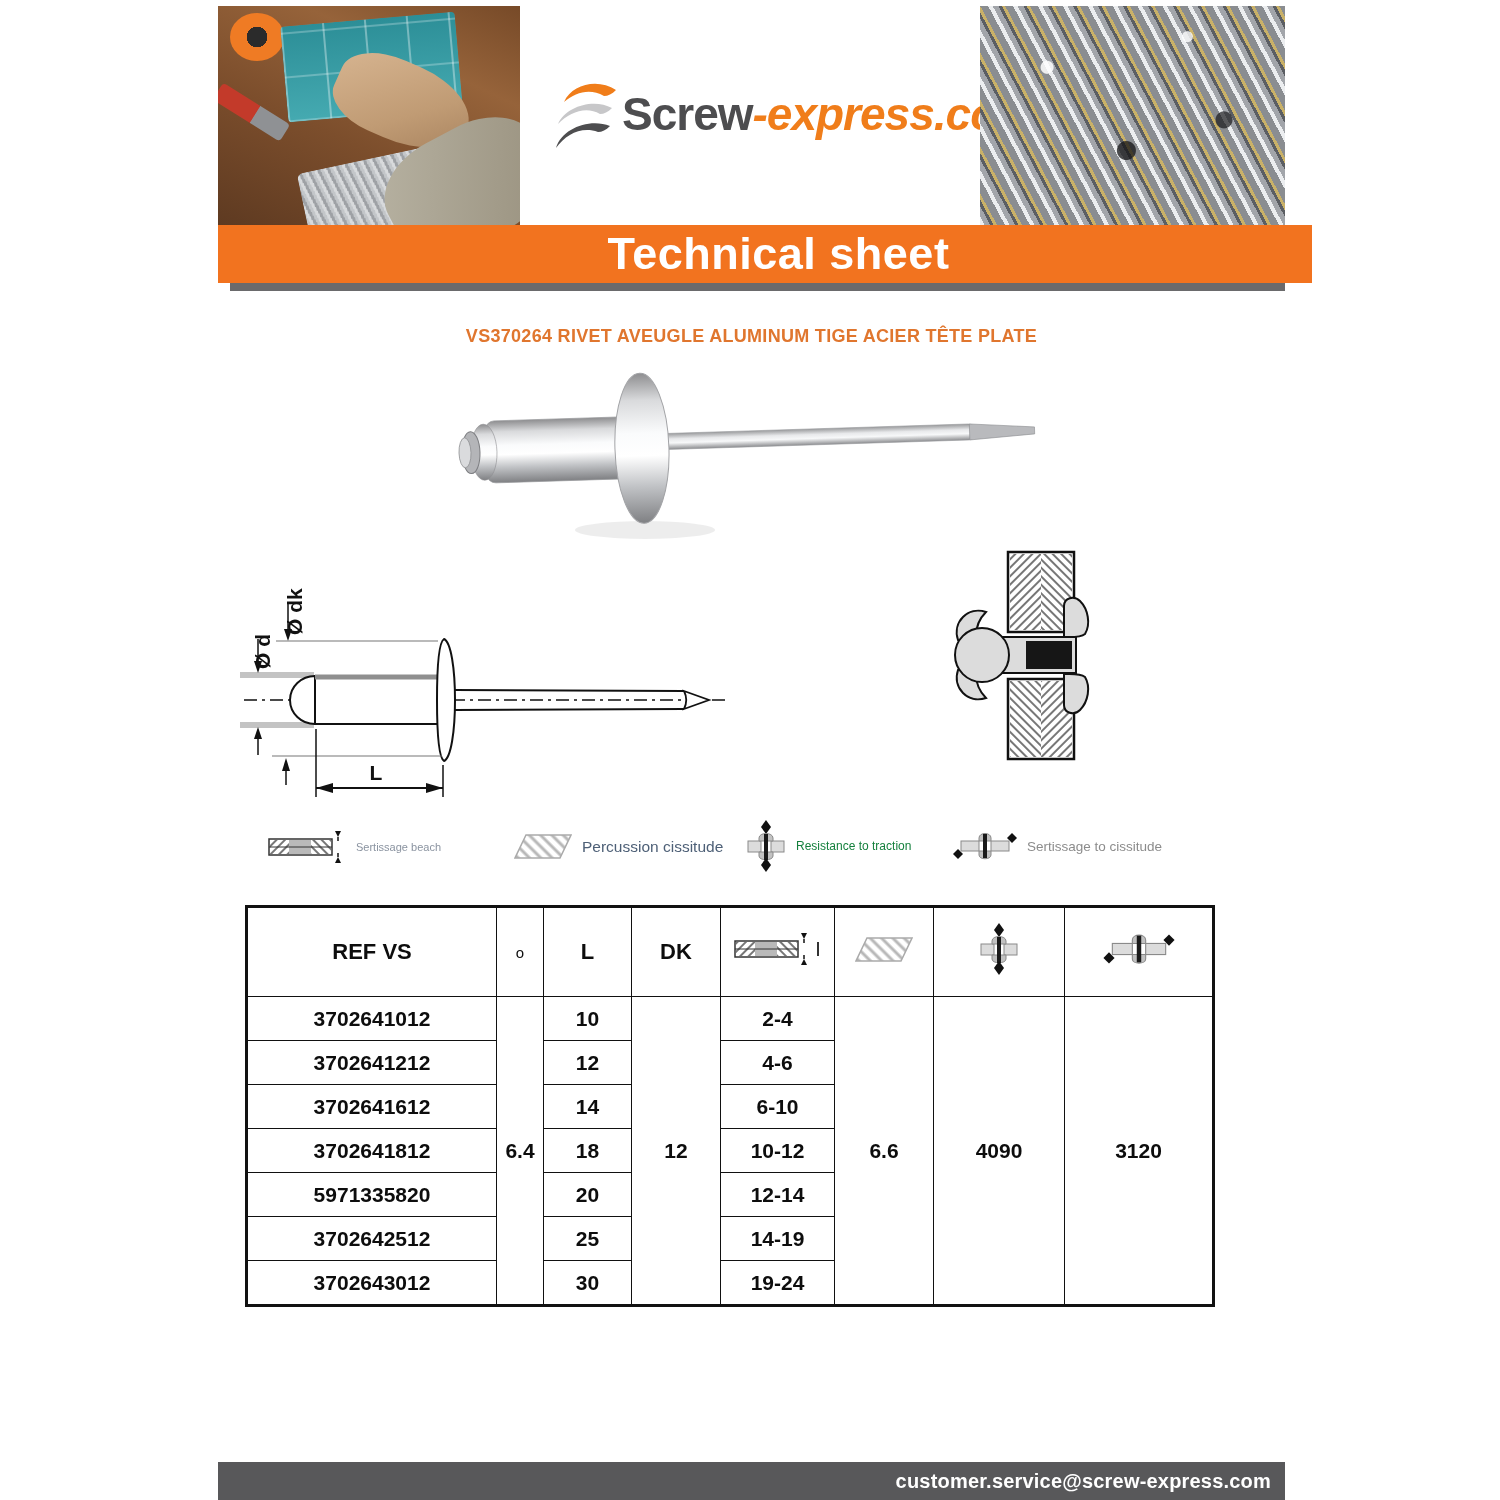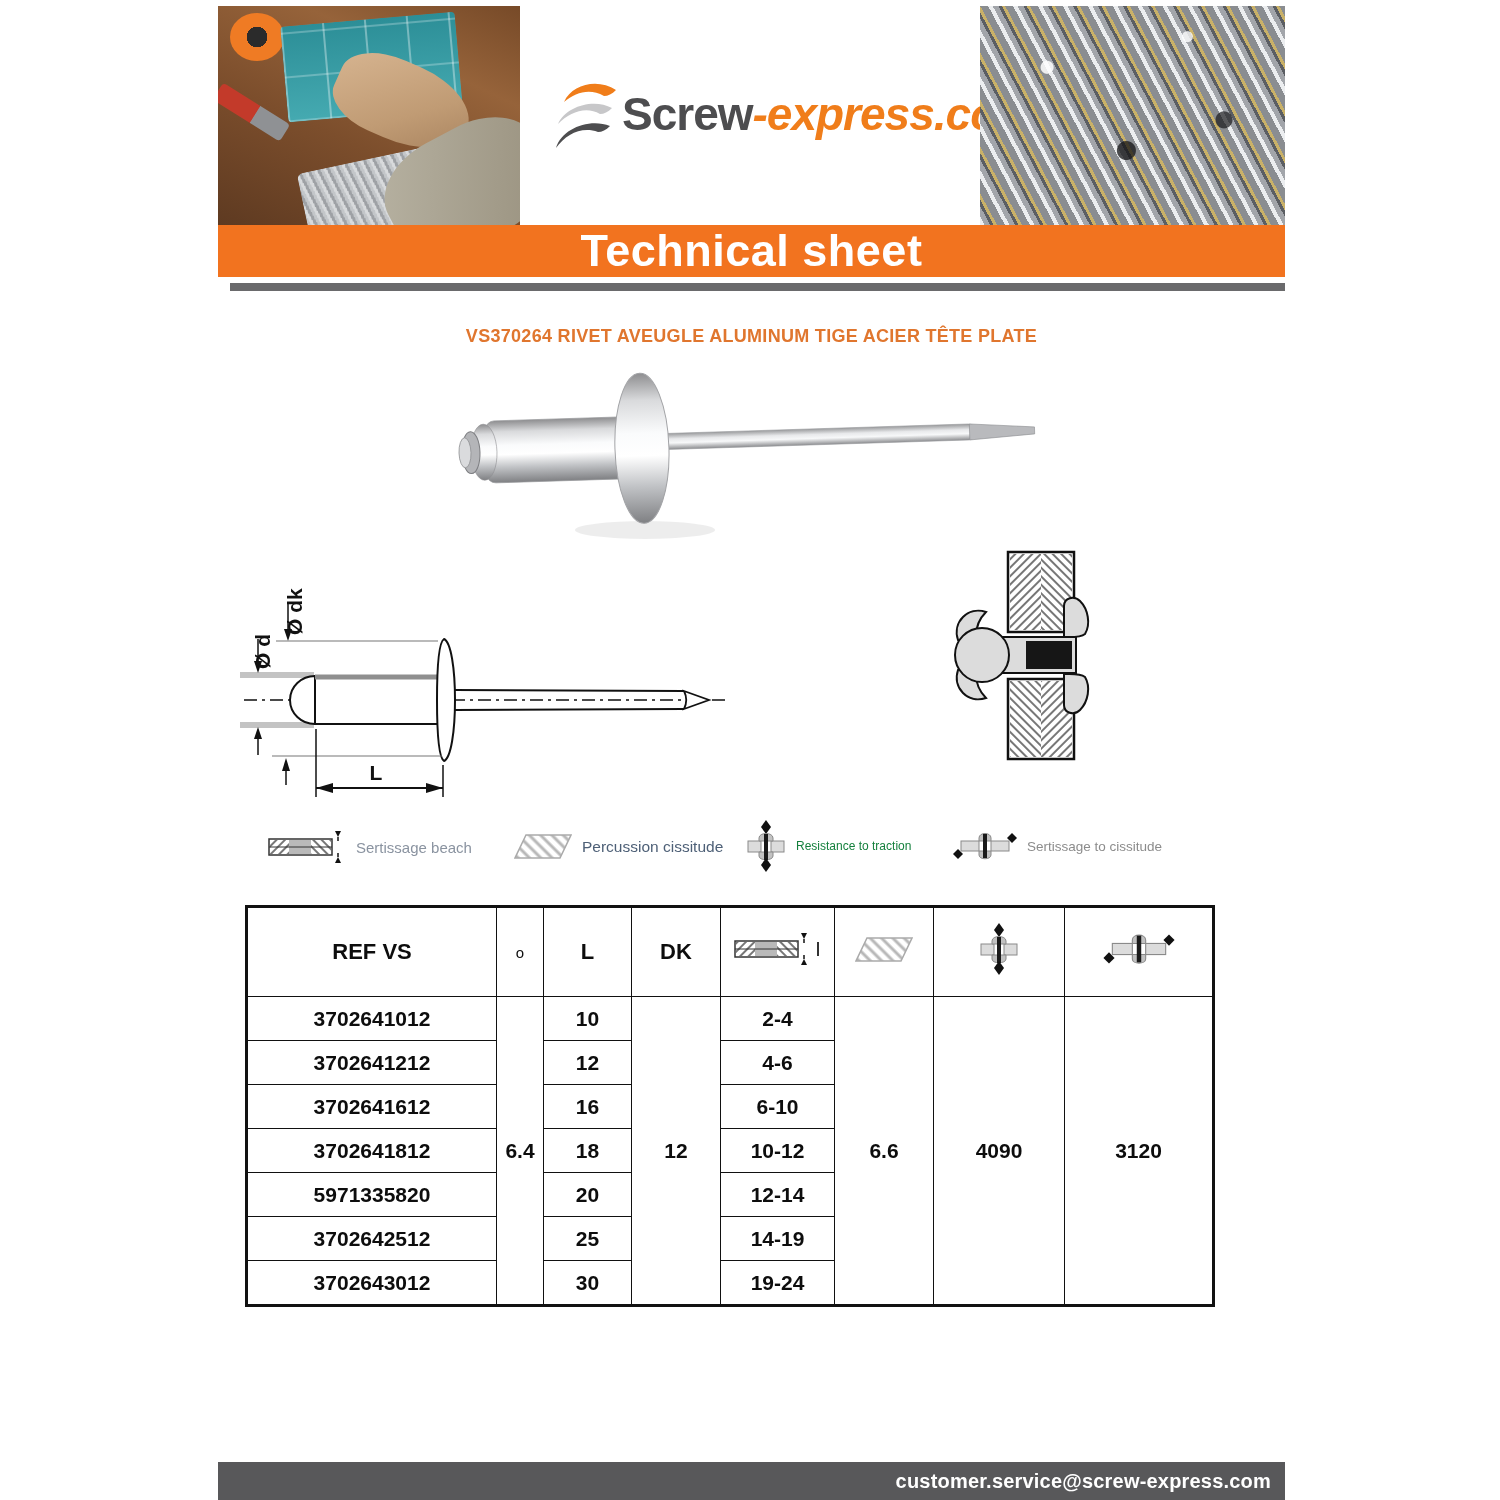--- a/index.html
+++ b/index.html
@@ -33,33 +33,33 @@
       radial-gradient(circle at 80% 52%,rgba(25,25,28,.7) 0 8px,rgba(0,0,0,0) 9px),
       repeating-linear-gradient(62deg,#eceef0 0 4px,#a2a5aa 4px 9px,#5b5e63 9px 12px,#c9b168 12px 15px,#8a8d91 15px 22px),
       repeating-linear-gradient(-28deg,rgba(255,255,255,.4) 0 5px,rgba(55,57,61,.45) 5px 11px,rgba(190,164,92,.4) 11px 14px,rgba(120,122,126,0) 14px 20px),
       linear-gradient(#9ea1a6,#7c7f84);}
   #logo-area{left:520px;top:6px;width:460px;height:219px;background:#fff;}
   #logo{position:absolute;left:30px;top:62px;display:flex;align-items:center;}
   #logo .word{font-size:46px;font-weight:bold;letter-spacing:-1px;white-space:nowrap;}
   #logo .w1{color:#4d4d4f;}
   #logo .w2{color:#f07d1a;font-style:italic;}
 
-  #banner{left:218px;top:225px;width:1067px;height:52px;background:#f2731f;
-          display:flex;align-items:center;justify-content:center;}
+  #banner{left:218px;top:225px;width:1067px;height:58px;background:#f2731f;
+          display:flex;align-items:center;justify-content:center;padding-left:27px;}
   #banner .t{color:#fff;font-size:45px;font-weight:800;letter-spacing:.5px;}
   #banner-strip{left:230px;top:283px;width:1055px;height:8px;background:#6a6a6c;}
 
   
   #product-title{left:218px;top:326px;width:1067px;text-align:center;
     color:#e0762e;font-size:18px;font-weight:bold;letter-spacing:.3px;}
 
   
   .legend-item{position:absolute;display:flex;align-items:center;gap:10px;}
   .legend-label{white-space:nowrap;}
-  .ll0{color:#8a93a0;font-size:15px;}
+  .ll0{color:#8a93a0;font-size:11px;}
   .ll1{color:#4e6077;font-size:15.5px;}
   .ll2{color:#15803d;font-size:12px;}
   .ll3{color:#8c8c8c;font-size:13.5px;}
 
   
   #spec-table{position:absolute;left:245px;top:905px;border-collapse:collapse;table-layout:fixed;
     border:3px solid #111;}
   #spec-table th,#spec-table td{border:1.6px solid #111;text-align:center;vertical-align:middle;
     font-weight:bold;font-size:21px;color:#0d0d0d;padding:0;}
   #spec-table thead th{height:88px;font-size:22px;}
@@ -320,21 +320,21 @@
         <td rowspan="7">4090</td>
         <td rowspan="7">3120</td>
       </tr>
       <tr>
         <td>3702641212</td>
         <td>12</td>
         <td>4-6</td>
       </tr>
       <tr>
         <td>3702641612</td>
-        <td>16</td>
+        <td>14</td>
         <td>6-10</td>
       </tr>
       <tr>
         <td>3702641812</td>
         <td>18</td>
         <td>10-12</td>
       </tr>
       <tr>
         <td>5971335820</td>
         <td>20</td>

